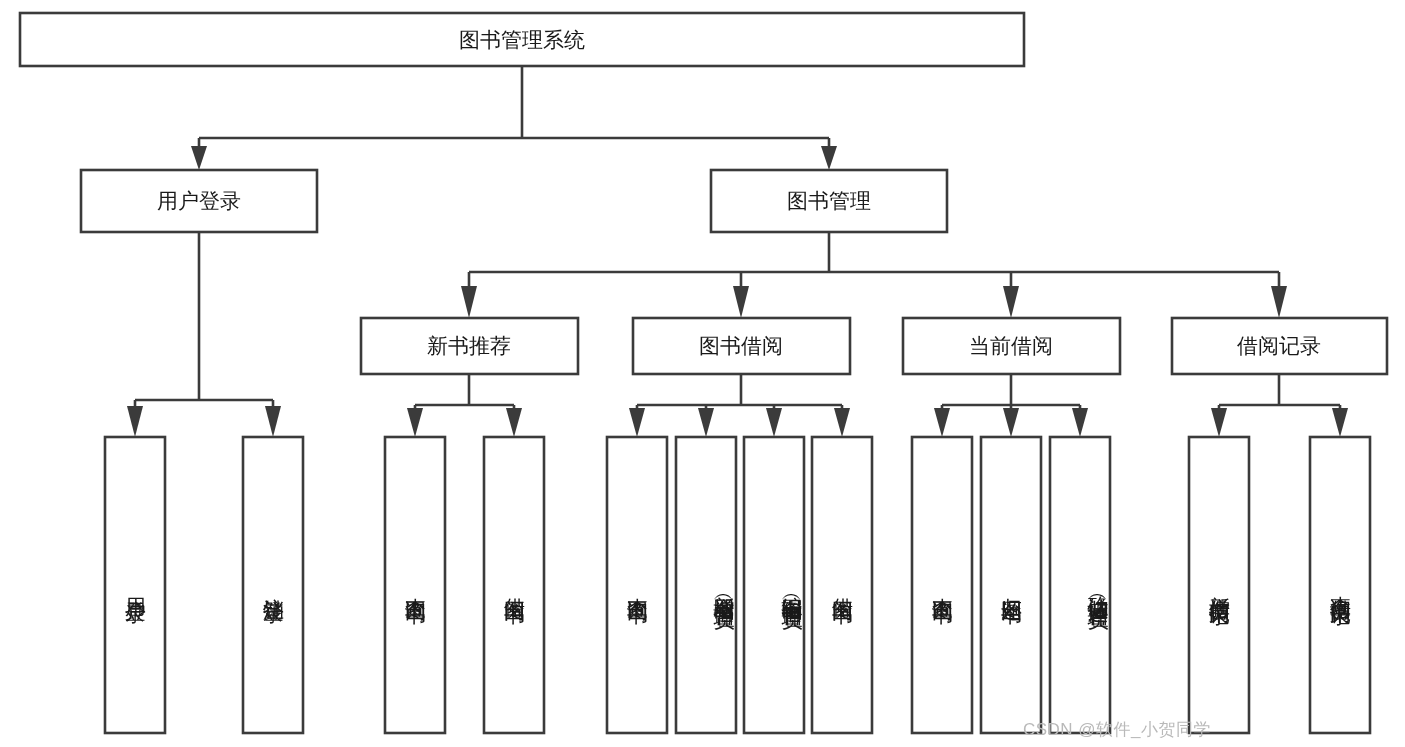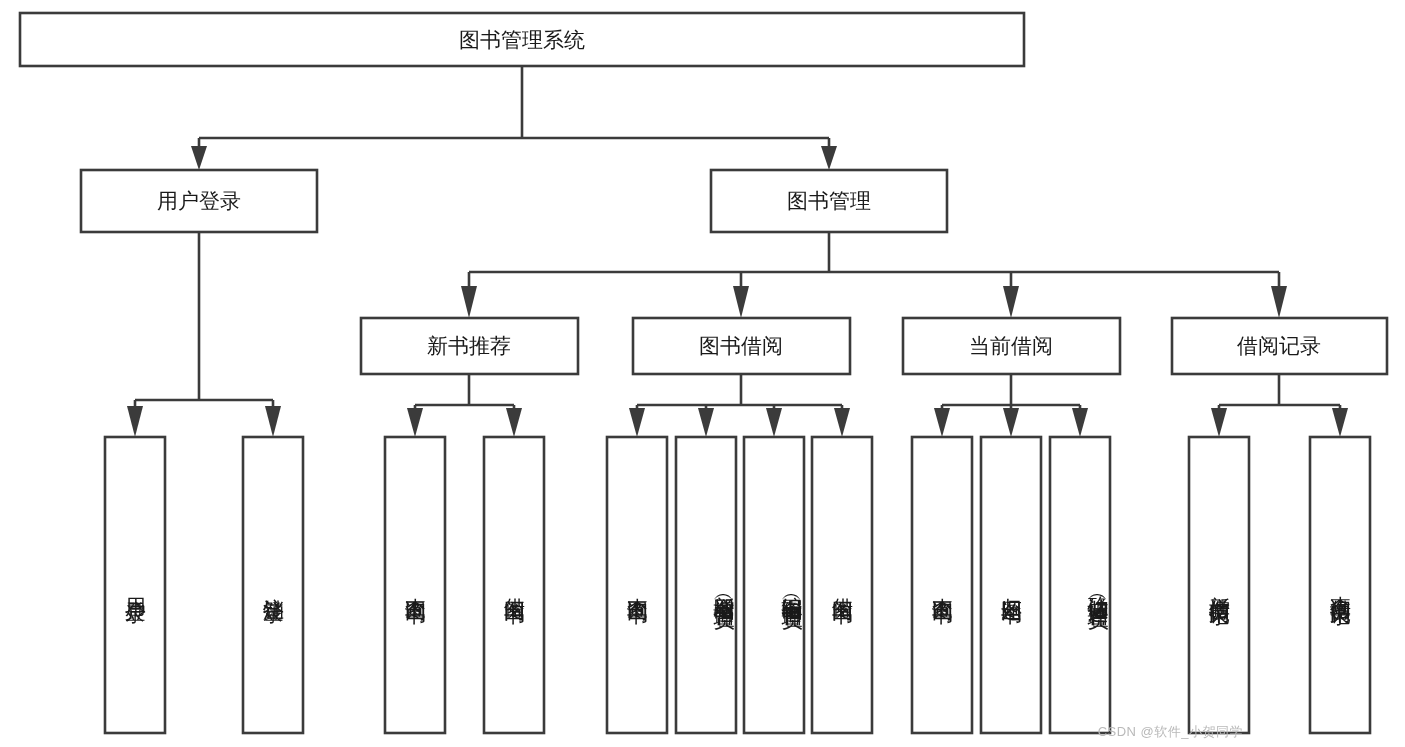--- a/index.html
+++ b/index.html
@@ -11,21 +11,20 @@
     width: 1405px;
     height: 747px;
     font-family: "Liberation Sans", "DejaVu Sans", sans-serif;
     overflow: hidden;
   }
   #diagram-root {
     position: relative;
     width: 1225px;
     height: 747px;
     background: #ffffff;
-    padding-left: 32px;
   }
   svg.diagram {
     position: absolute;
     top: 0;
     left: 0;
     width: 1405px;
     height: 747px;
     display: block;
   }
   .node-box {
@@ -64,21 +63,21 @@
     letter-spacing: 2px;
     text-align: center;
     white-space: nowrap;
     pointer-events: none;
   }
   .watermark {
     position: absolute;
     right: 14px;
     bottom: 6px;
     font-family: "Liberation Sans", "DejaVu Sans", sans-serif;
-    font-size: 13px;
+    font-size: 17px;
     color: #b9b9b9;
     letter-spacing: 0.5px;
     white-space: nowrap;
   }
 </style>
 </head>
 <body>
 
 <div id="diagram-root">
 

